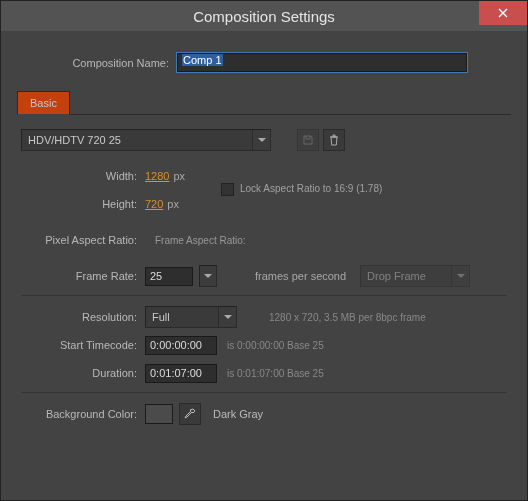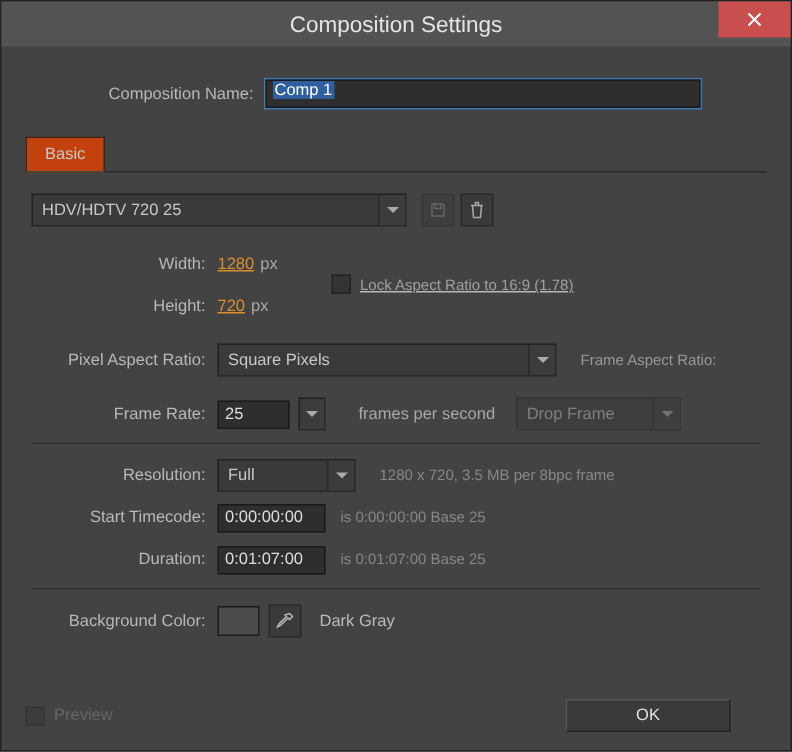--- a/index.html
+++ b/index.html
@@ -108,21 +108,21 @@
     height: 22px;
     background: #3a3a3a;
     border: 1px solid #2a2a2a;
     border-top-color: #222;
     border-left-color: #222;
     display: flex;
     align-items: center;
     padding: 0 6px;
     color: #c8c8c8;
     position: relative;
-    margin-right: 6px;
+    margin-right: 22px;
   }
   .select .arrow {
     position: absolute;
     right: 0;
     top: 0;
     bottom: 0;
     width: 18px;
     background: #3c3c3c;
     border-left: 1px solid #2a2a2a;
     display: flex;
@@ -277,34 +277,30 @@
       <div class="form-row">
         <span class="label">Width:</span>
         <span class="hotlink">1280</span>
         <span class="unit">px</span>
       </div>
 
       <div class="form-row" style="position: relative;">
         <span class="label">Height:</span>
         <span class="hotlink">720</span>
         <span class="unit">px</span>
-        <div style="position:absolute; left:200px; top:-10px; display:flex; align-items:flex-end;text-decoration:underline;">
+        <div style="position:absolute; left:200px; top:-10px; display:flex; align-items:flex-start;">
           <span class="checkbox"></span>
           <span style="font-size:10px; color:#a0a0a0;">Lock Aspect Ratio to 16:9 (1.78)</span>
         </div>
       </div>
 
       <div class="spacer-block"></div>
 
       <div class="form-row">
         <span class="label">Pixel Aspect Ratio:</span>
-        <div class="select" style="width:226px">
-          <span>Square Pixels</span>
-          <span class="arrow"></span>
-        </div>
         <div class="side-info">
           <div>Frame Aspect Ratio:</div>
         </div>
       </div>
 
       <div class="spacer-block"></div>
 
       <div class="form-row">
         <span class="label">Frame Rate:</span>
         <div class="text-input" style="width:48px">
@@ -356,23 +352,14 @@
           <svg viewBox="0 0 12 12">
               <path d="M9 1l2 2-2 2-1-1-5 5-2 1 1-2 5-5-1-1z" fill="none" stroke="#bbb" stroke-width="1"></path>
             </svg>
         </div>
         <span style="margin-left:12px;color:#bbb">Dark Gray</span>
       </div>
 
     </div>
   </div>
 
-  <div class="footer">
-    <div class="preview-check">
-      <span class="checkbox"></span>
-      <span>Preview</span>
-    </div>
-    <div class="ok-btn">
-      <span>OK</span>
-    </div>
-  </div>
 
 </div>
 
 </body></html>

